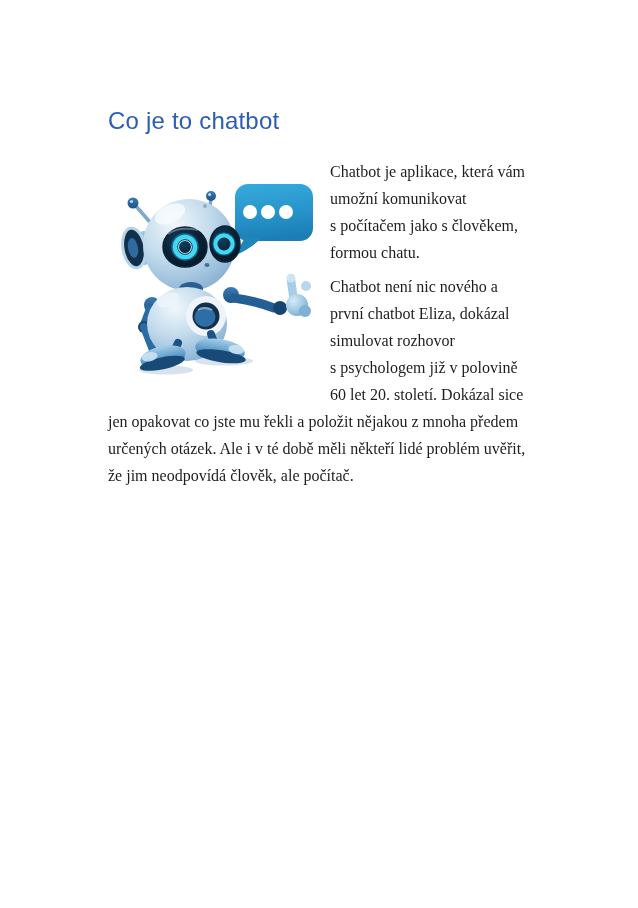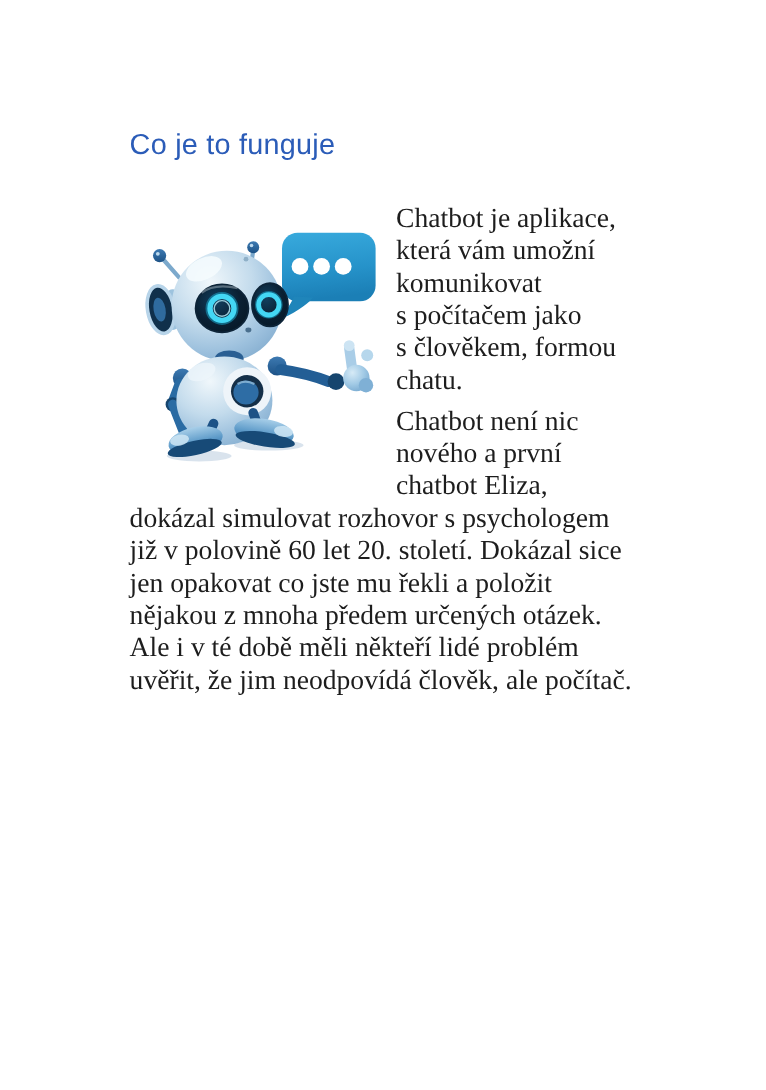--- a/index.html
+++ b/index.html
@@ -23,23 +23,23 @@
   h1.doc-heading{
     margin:0;
     font-family:"Liberation Sans", sans-serif;
     font-weight:400;
     font-size:24px;
     line-height:30px;
     letter-spacing:0.2px;
     color:var(--heading-color);
   }
   .content{
-    margin-top:32px;
+    margin-top:22px;
     width:420px;
-    font-size:23px;
+    font-size:16px;
     line-height:27px;
     color:var(--text-color);
   }
   .content p{
     margin:0 0 7px 0;
   }
   .content p.first{
     margin-top:4px;
   }
   .figure{
@@ -48,21 +48,21 @@
     height:227px;
     margin:0 9px 2px 0;
   }
   .figure svg{display:block;width:213px;height:227px;}
 </style>
 </head>
 <body>
 
 <div class="page">
 
-  <h1 class="doc-heading">Co je to funguje</h1>
+  <h1 class="doc-heading">Co je to chatbot</h1>
 
   <div class="content">
 
     <div class="figure">
       <svg viewBox="0 0 213 227" xmlns="http://www.w3.org/2000/svg">
         <defs>
           <radialGradient id="gHead" cx="35%" cy="28%" r="85%">
             <stop offset="0%" stop-color="#f0f7fb"></stop>
             <stop offset="45%" stop-color="#c3dbec"></stop>
             <stop offset="75%" stop-color="#9cc0dd"></stop>

